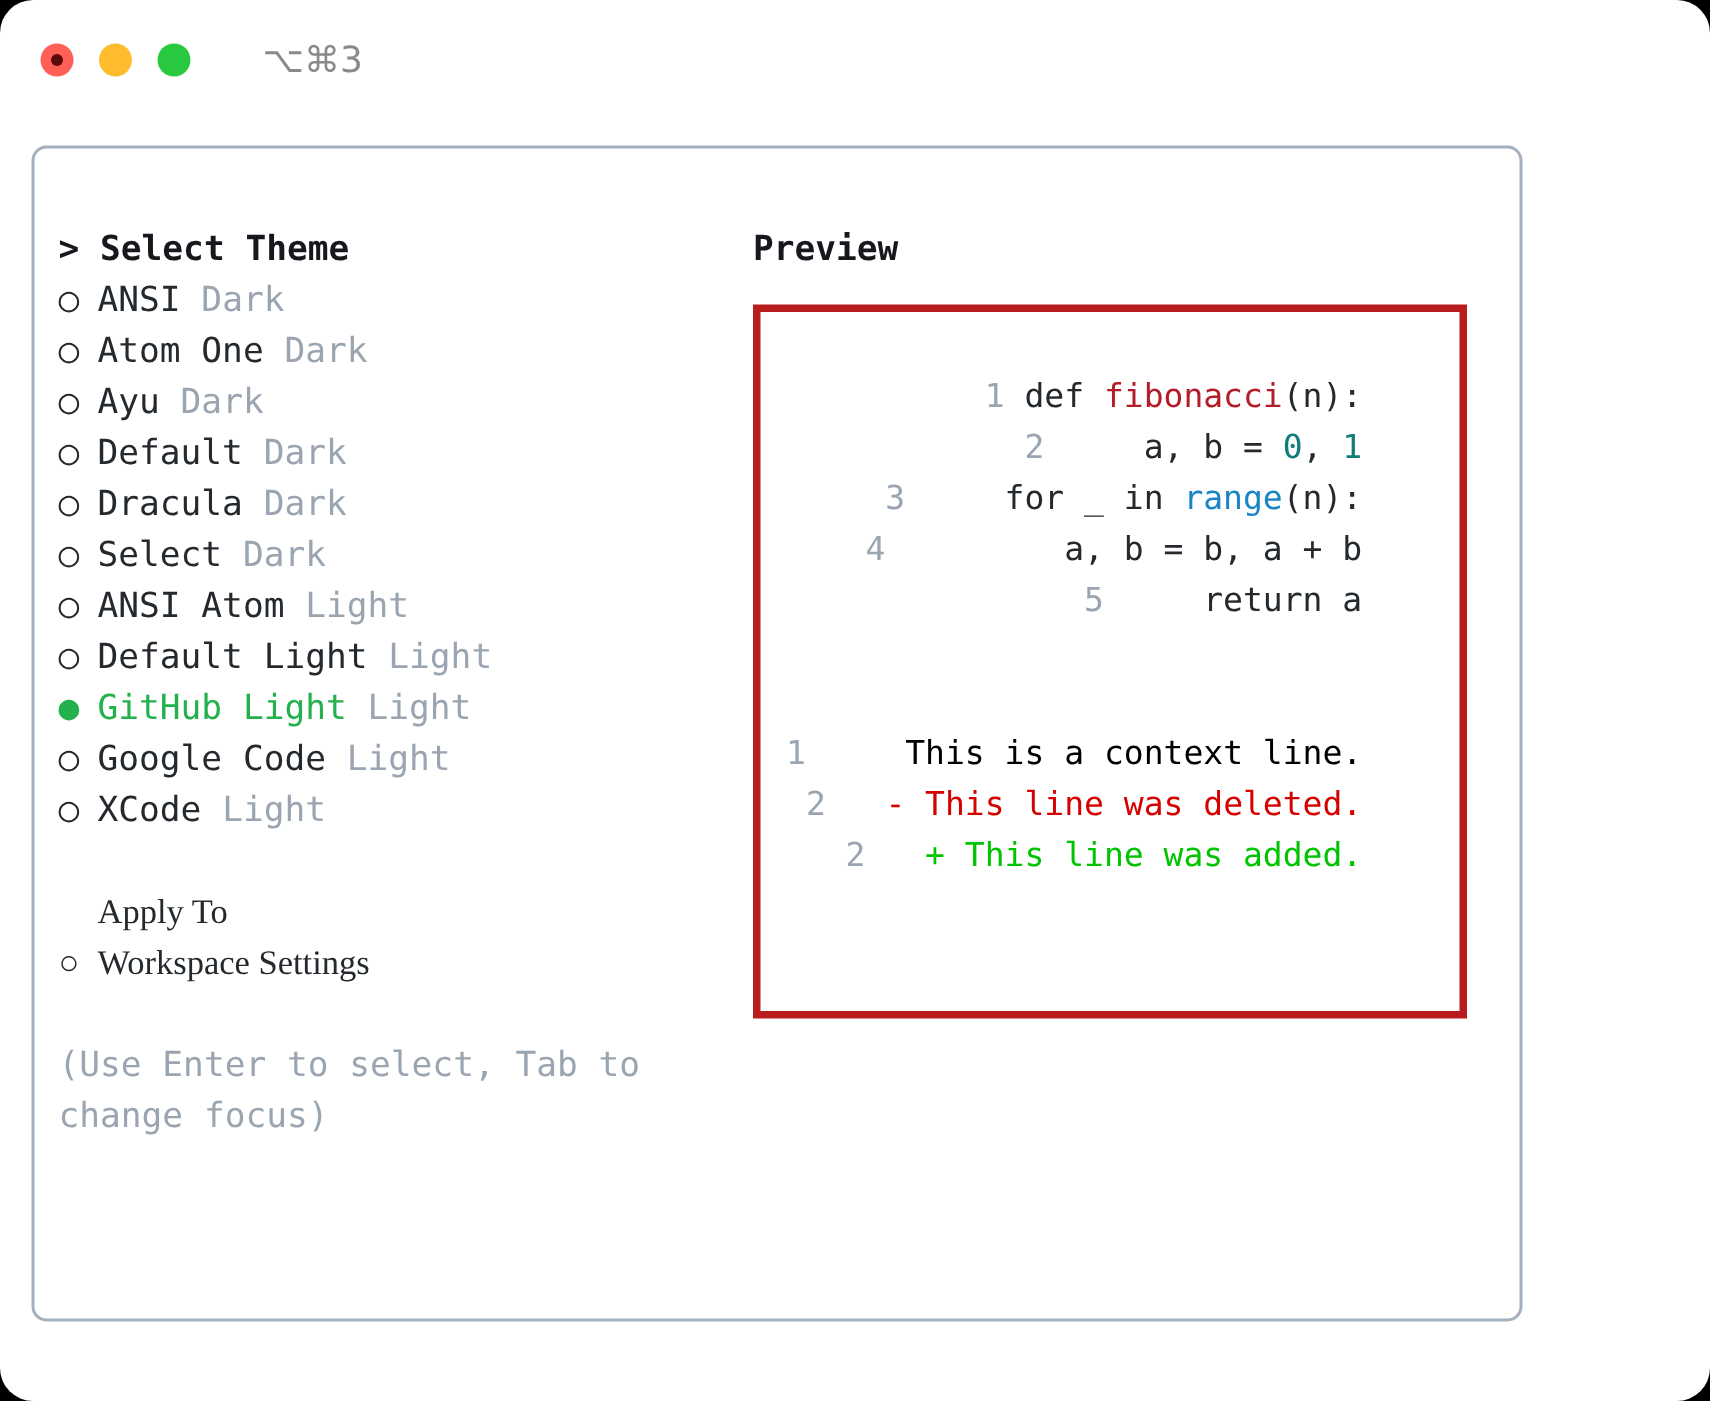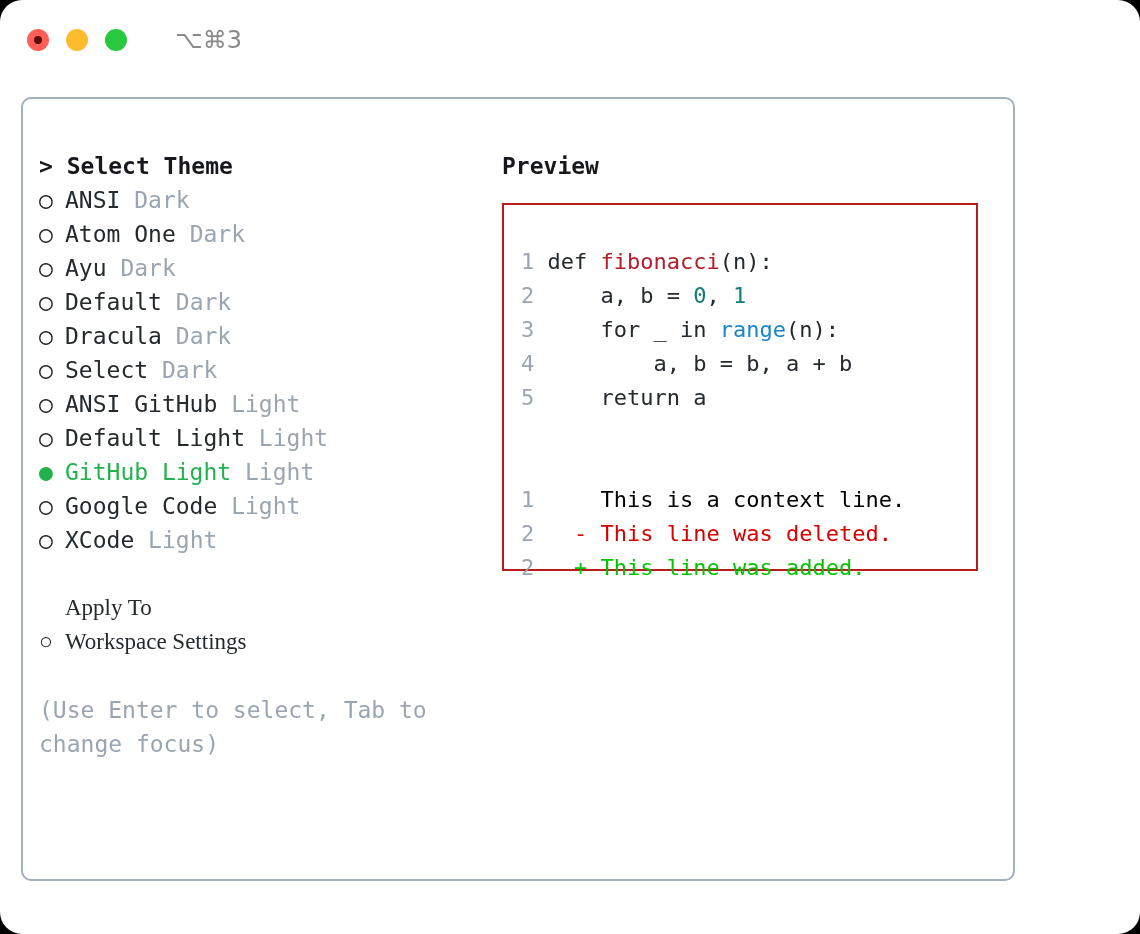--- a/index.html
+++ b/index.html
@@ -125,24 +125,25 @@
     width: 500px;
   }
   .preview-title {
     font-size: 23px;
     font-weight: bold;
     color: #16181d;
     line-height: 34px;
   }
   .preview-box {
     margin-top: 20px;
-    width: 476px; height: 368px;
-    border: 2px solid #b91c1c;
+    width: 476px; height: 476px;
+    border: 5px solid #b91c1c;
     background: #ffffff;
     position: relative;
+    text-align: right;
   }
   .code {
     position: absolute;
     left: 17px; top: 40px;
     font-size: 22px;
     line-height: 34px;
     white-space: pre;
   }
   .ln { color: #9aa5b1; }
   .tok-plain   { color: #24292e; }
@@ -173,21 +174,21 @@
 
       <div class="left-col">
         <div class="list-header">&gt; Select Theme</div>
         <div id="theme-list">
             <div class="theme-row"><span class="bullet">○</span><span class="name">ANSI</span><span class="kind"> Dark</span></div>
             <div class="theme-row"><span class="bullet">○</span><span class="name">Atom One</span><span class="kind"> Dark</span></div>
             <div class="theme-row"><span class="bullet">○</span><span class="name">Ayu</span><span class="kind"> Dark</span></div>
             <div class="theme-row"><span class="bullet">○</span><span class="name">Default</span><span class="kind"> Dark</span></div>
             <div class="theme-row"><span class="bullet">○</span><span class="name">Dracula</span><span class="kind"> Dark</span></div>
             <div class="theme-row"><span class="bullet">○</span><span class="name">Select</span><span class="kind"> Dark</span></div>
-            <div class="theme-row"><span class="bullet">○</span><span class="name">ANSI GitHub</span><span class="kind"> Light</span></div>
+            <div class="theme-row"><span class="bullet">○</span><span class="name">ANSI Atom</span><span class="kind"> Light</span></div>
             <div class="theme-row"><span class="bullet">○</span><span class="name">Default Light</span><span class="kind"> Light</span></div>
             <div class="theme-row selected"><span class="bullet">●</span><span class="name">GitHub Light</span><span class="kind"> Light</span></div>
             <div class="theme-row"><span class="bullet">○</span><span class="name">Google Code</span><span class="kind"> Light</span></div>
             <div class="theme-row"><span class="bullet">○</span><span class="name">XCode</span><span class="kind"> Light</span></div>
           </div>
 
         <div class="apply-block">
           <div class="apply-header">Apply To</div>
           <div id="apply-list">
               <div class="apply-row"><span class="bullet">○</span><span class="name">Workspace Settings</span></div>

